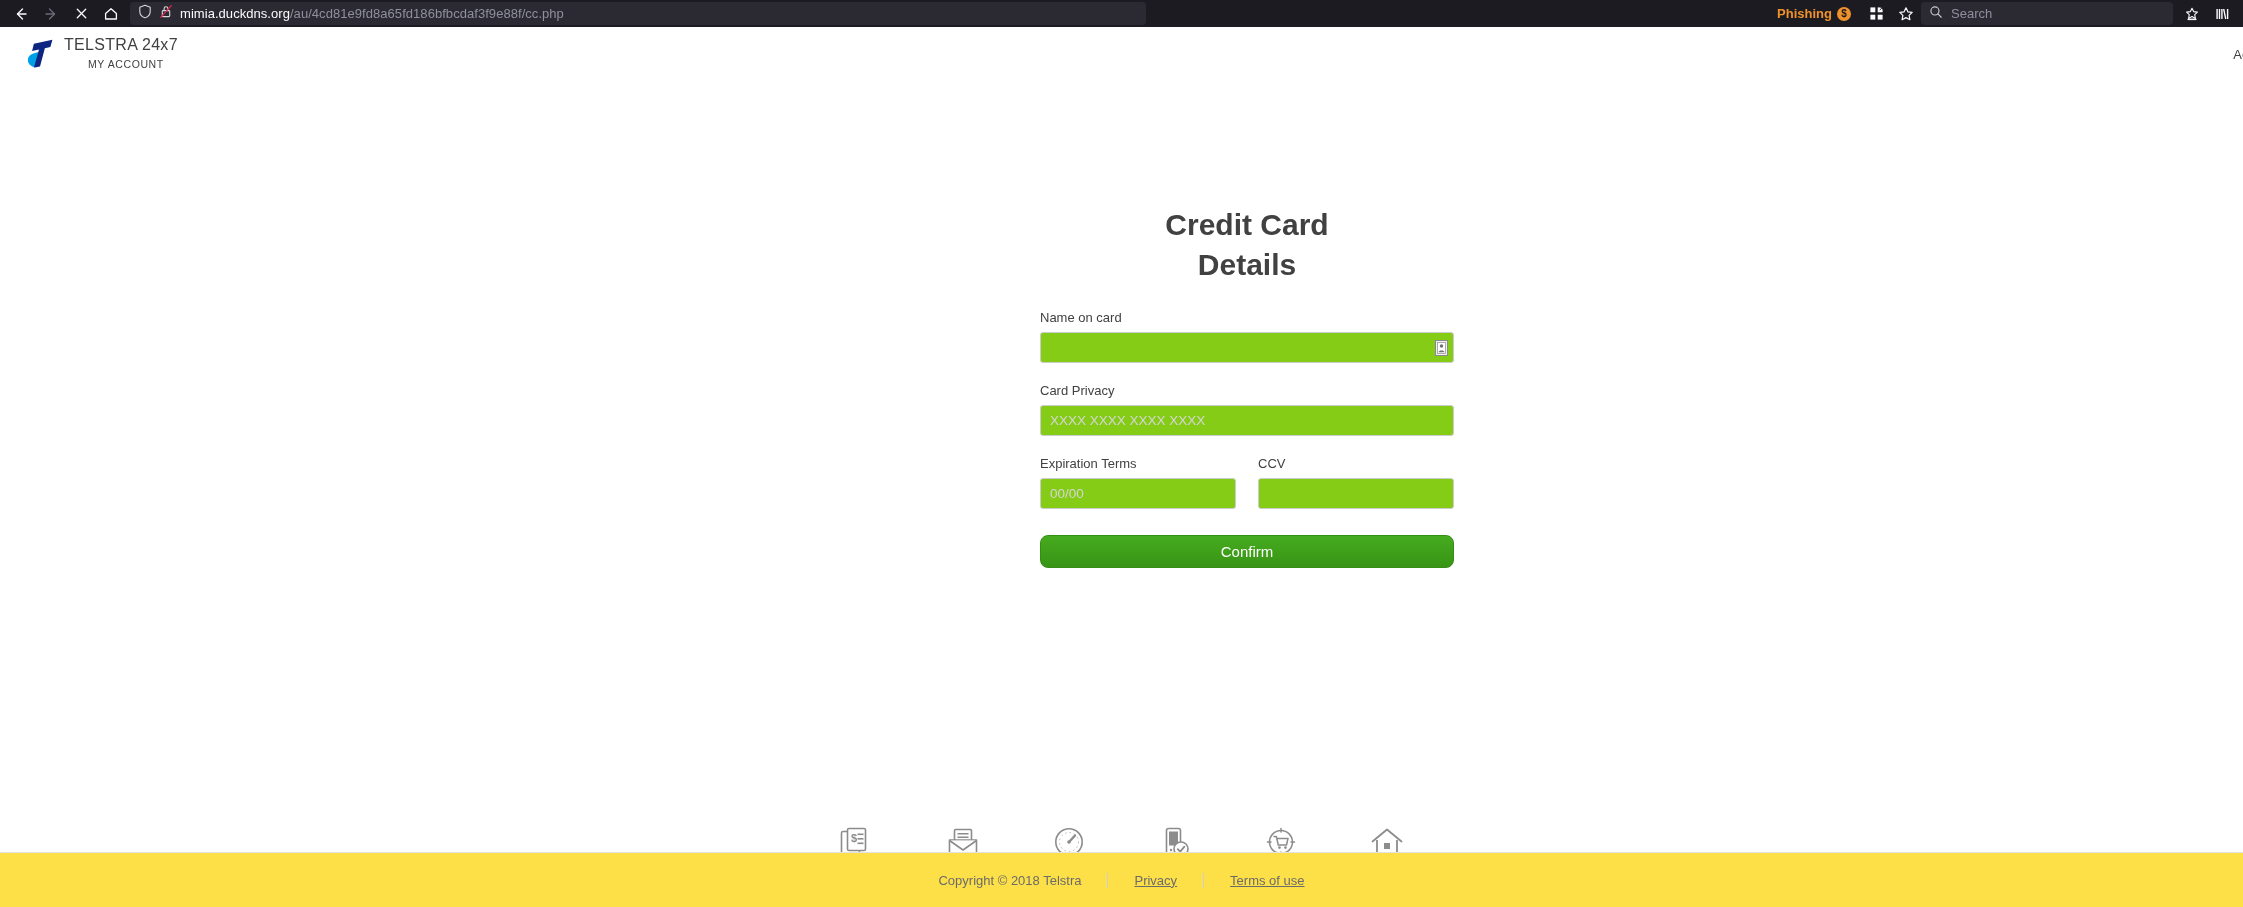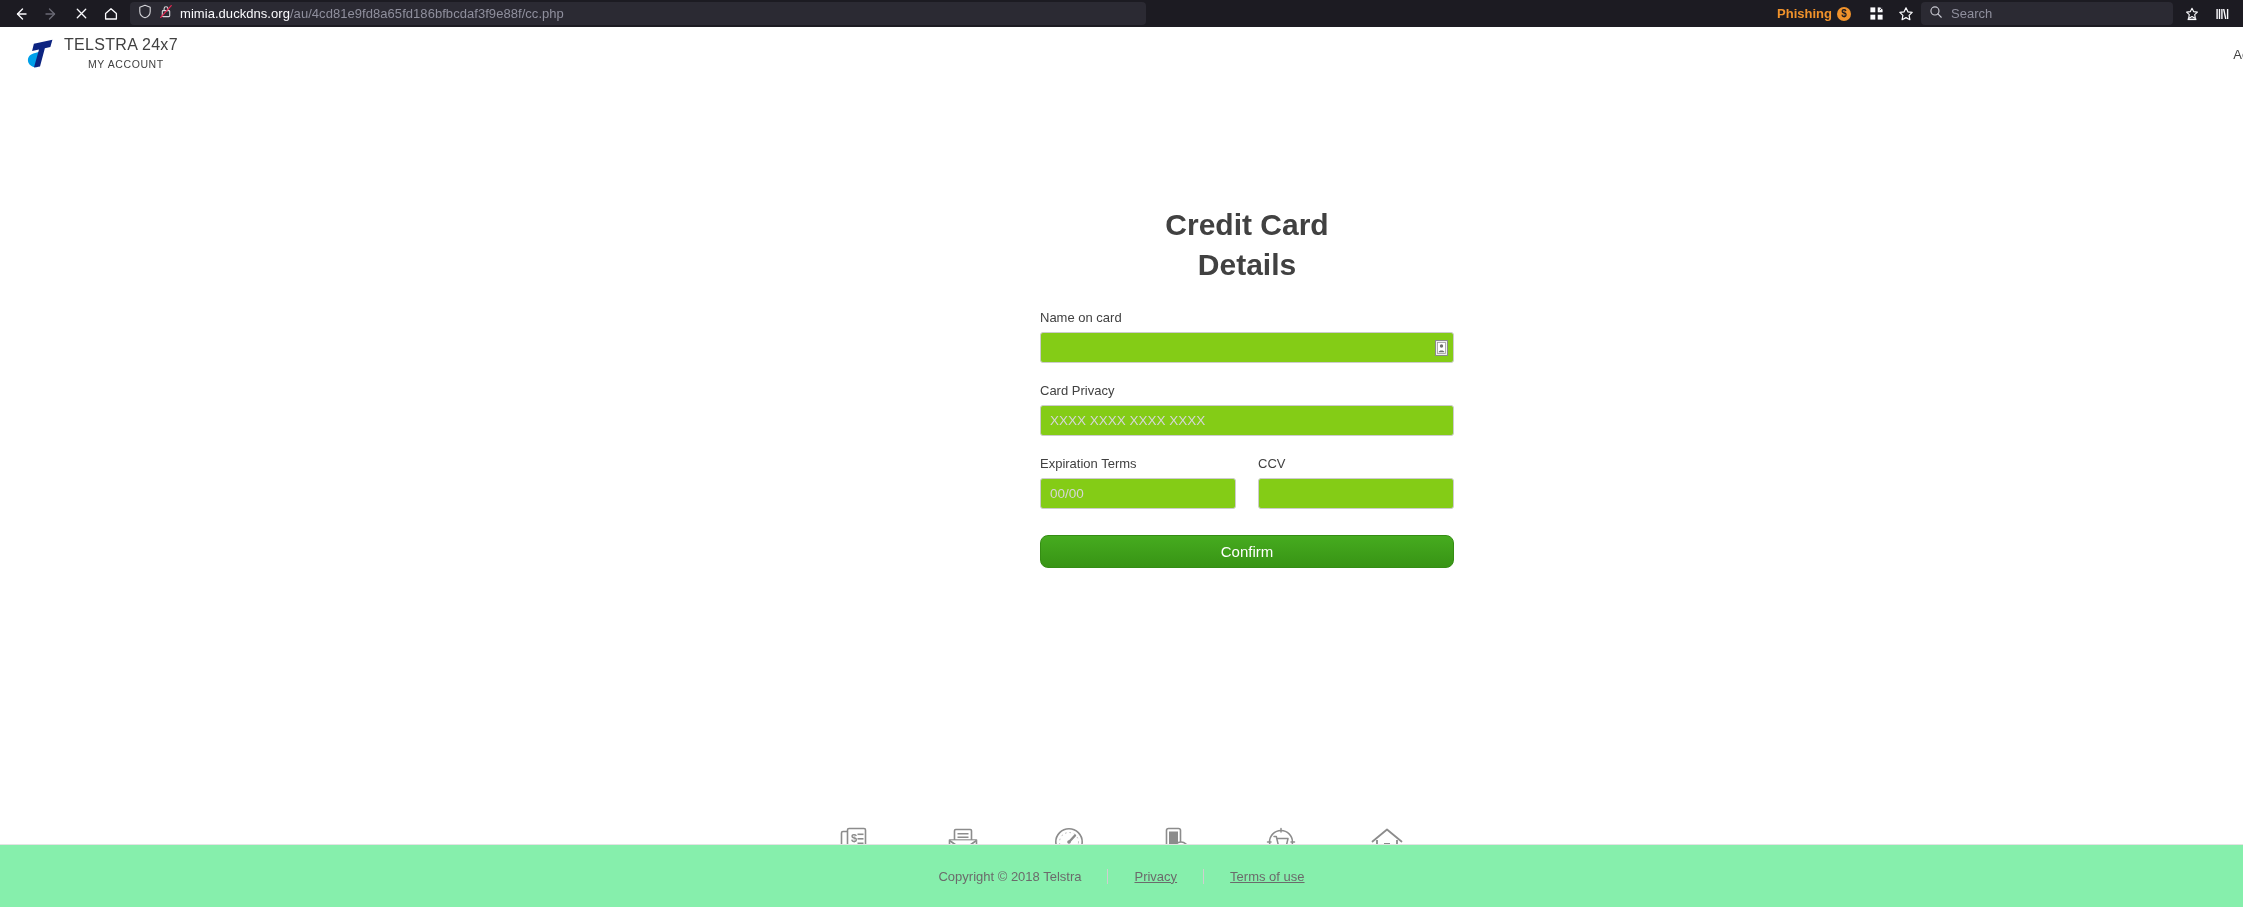--- a/index.html
+++ b/index.html
@@ -251,22 +251,22 @@
     text-align: center;
     line-height: 1.32;
   }
 
   
   .copyright-bar {
     position: absolute;
     left: 0;
     bottom: 0;
     width: 2243px;
-    height: 63px;
-    background: #86efac;
+    height: 55px;
+    background: #fde047;
     border-top: 1px solid #e3e3e3;
     display: flex;
     align-items: center;
     justify-content: center;
     gap: 0;
   }
   .cr-text {
     font-size: 13px;
     color: #6b6b6b;
   }

